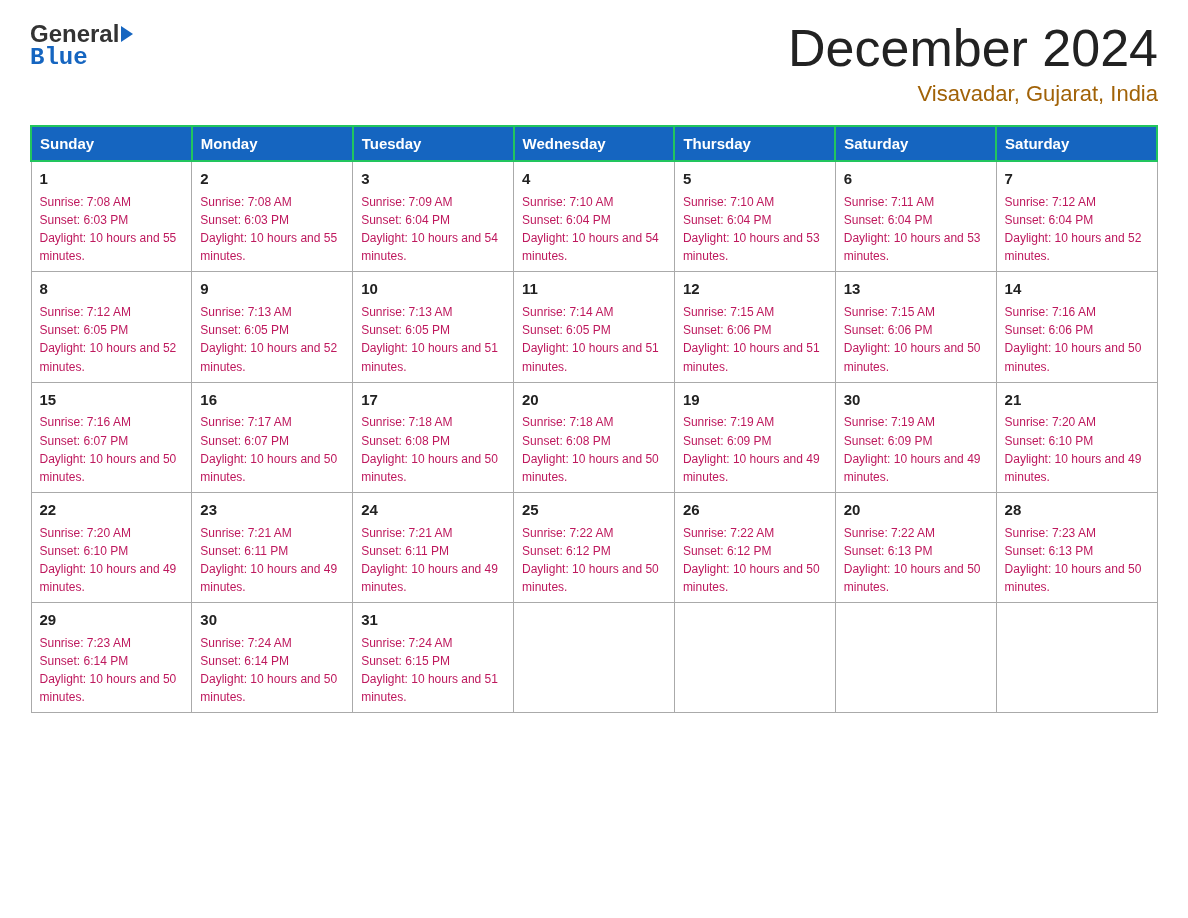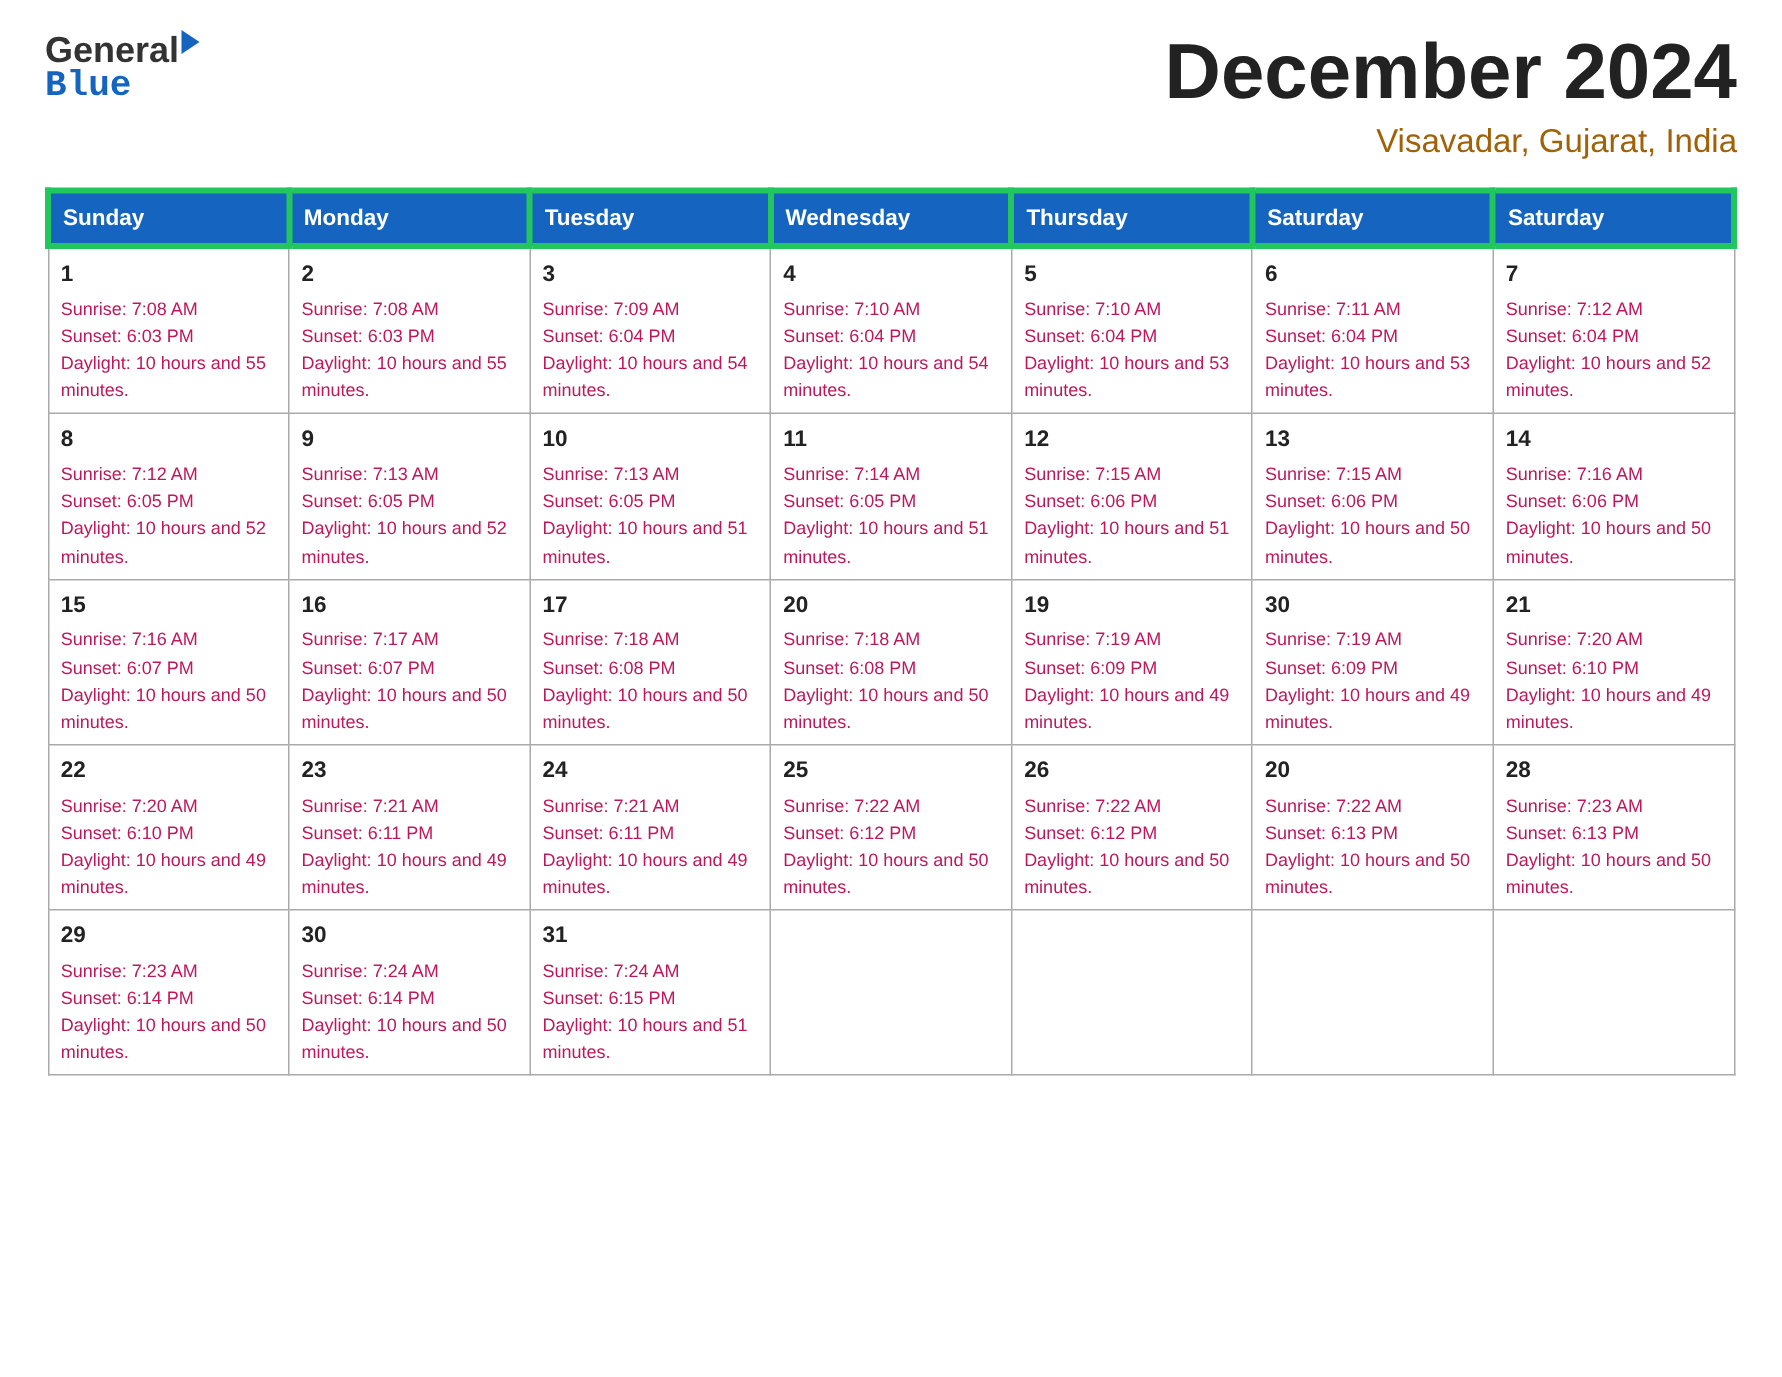--- a/index.html
+++ b/index.html
@@ -15,51 +15,51 @@
       align-items: flex-start;
       margin-bottom: 18px;
     }
     .logo {
       display: flex;
       flex-direction: column;
       align-items: flex-start;
     }
     .logo-row {
       display: flex;
-      align-items: flex-start;
+      align-items: center;
     }
     .logo-general { font-size: 24px; font-weight: bold; color: #333; }
     .logo-arrow {
       display: inline-block;
       width: 0; height: 0;
       border-top: 8px solid transparent;
       border-bottom: 8px solid transparent;
       border-left: 12px solid #1565C0;
       margin: 0 2px;
       vertical-align: middle;
     }
     .logo-blue-row { display: flex; align-items: center; margin-top: -4px; font-family: Liberation Mono, monospace; }
     .logo-blue-text { font-size: 24px; font-weight: bold; color: #1565C0; }
 
     .title-block { text-align: right; }
-    .month-title { font-size: 52px; font-weight: bold; color: #222; line-height: 1.1; }
+    .month-title { font-size: 52px; font-weight: normal; color: #222; line-height: 1.1; }
     .location-title { font-size: 22px; color: #a16207; margin-top: 4px; }
 
     table {
       width: 100%;
       border-collapse: collapse;
       table-layout: fixed;
     }
     thead tr th {
       background: #1565C0;
       color: #fff;
       font-size: 15px;
       font-weight: bold;
       padding: 8px 8px;
-      border: 4px solid #22c55e;
+      border: 2px solid #22c55e;
       text-align: left;
     }
     tbody tr td {
       border: 1px solid #aaa;
       vertical-align: top;
       padding: 6px 8px;
       font-size: 12.5px;
       line-height: 1.45;
       min-height: 90px;
       height: 110px;

